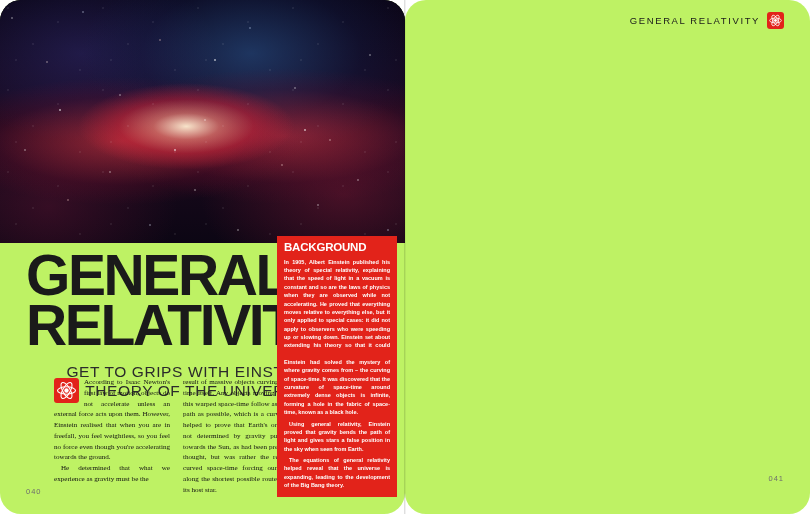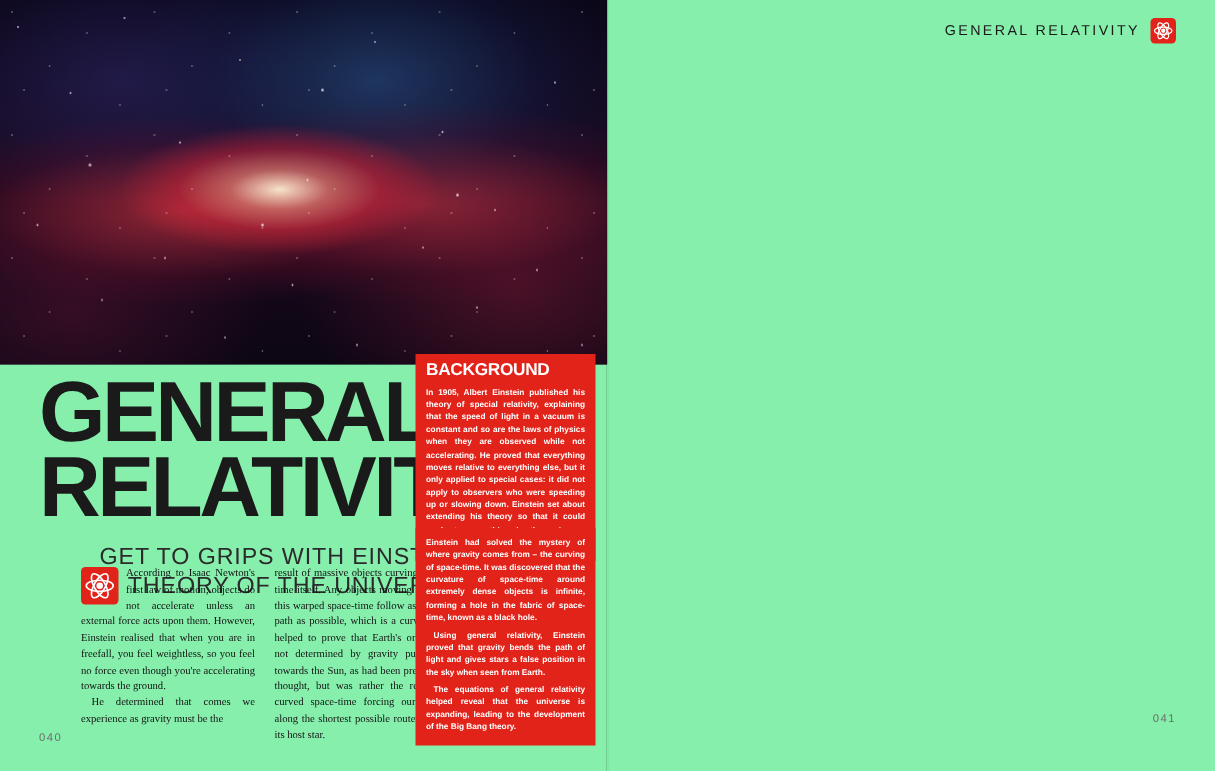--- a/index.html
+++ b/index.html
@@ -1,18 +1,18 @@
 <!DOCTYPE html>
 <html><head>
 <meta charset="utf-8">
 <style>
   html,body{margin:0;padding:0;background:#c8c8c8;}
   body{width:810px;height:514px;overflow:hidden;font-family:"Liberation Sans",sans-serif;}
   .spread{position:relative;width:810px;height:514px;background:#ffffff;display:flex;}
-  .page{position:relative;height:514px;background:#86efac;overflow:hidden;}
+  .page{position:relative;height:514px;background:#bef264;overflow:hidden;border-radius:21px;}
   .page-left{width:405px;}
   .page-right{width:405px;}
   .gutter{position:absolute;left:404px;top:0;width:2px;height:514px;
     background:linear-gradient(90deg,rgba(0,0,0,.16),rgba(0,0,0,.02));z-index:40;}
 
   
   .hero{position:absolute;left:0;top:0;width:405px;height:243px;overflow:hidden;background:#0a0512;}
   .neb{position:absolute;inset:0;}
   .n1{background:
     radial-gradient(ellipse 150px 60px at 46% 52%, rgba(255,238,210,.95) 0%, rgba(255,150,130,.55) 22%, rgba(220,40,60,.42) 45%, rgba(90,10,40,0) 72%),
@@ -117,21 +117,21 @@
           <svg width="25" height="25" viewBox="0 0 25 25">
             <g stroke="#ffffff" stroke-width="1.1" fill="none">
               <ellipse cx="12.5" cy="12.5" rx="9" ry="3.7"></ellipse>
               <ellipse cx="12.5" cy="12.5" rx="9" ry="3.7" transform="rotate(60 12.5 12.5)"></ellipse>
               <ellipse cx="12.5" cy="12.5" rx="9" ry="3.7" transform="rotate(120 12.5 12.5)"></ellipse>
             </g>
             <circle cx="12.5" cy="12.5" r="2.2" fill="#fff"></circle>
           </svg>
         </span>
         <p>According to Isaac Newton's first law of motion, objects do not accelerate unless an external force acts upon them. However, Einstein realised that when you are in freefall, you feel weightless, so you feel no force even though you're accelerating towards the ground.</p>
-        <p>He determined that comes we experience as gravity must be the</p>
+        <p>He determined that what we experience as gravity must be the</p>
       </div>
       <div class="col">
         <p>result of massive objects curving space-time itself. Any objects moving through this warped space-time follow as short a path as possible, which is a curve. This helped to prove that Earth's orbit was not determined by gravity pulling it towards the Sun, as had been previously thought, but was rather the result of curved space-time forcing our planet along the shortest possible route around its host star.</p>
       </div>
     </div>
 
     <div class="redbox" id="bg-box">
       <h3>BACKGROUND</h3>
       <p>In 1905, Albert Einstein published his theory of special relativity, explaining that the speed of light in a vacuum is constant and so are the laws of physics when they are observed while not accelerating. He proved that everything moves relative to everything else, but it only applied to special cases: it did not apply to observers who were speeding up or slowing down. Einstein set about extending his theory so that it could apply to everything in the universe, forming a theory of general relativity.</p>
     </div>

